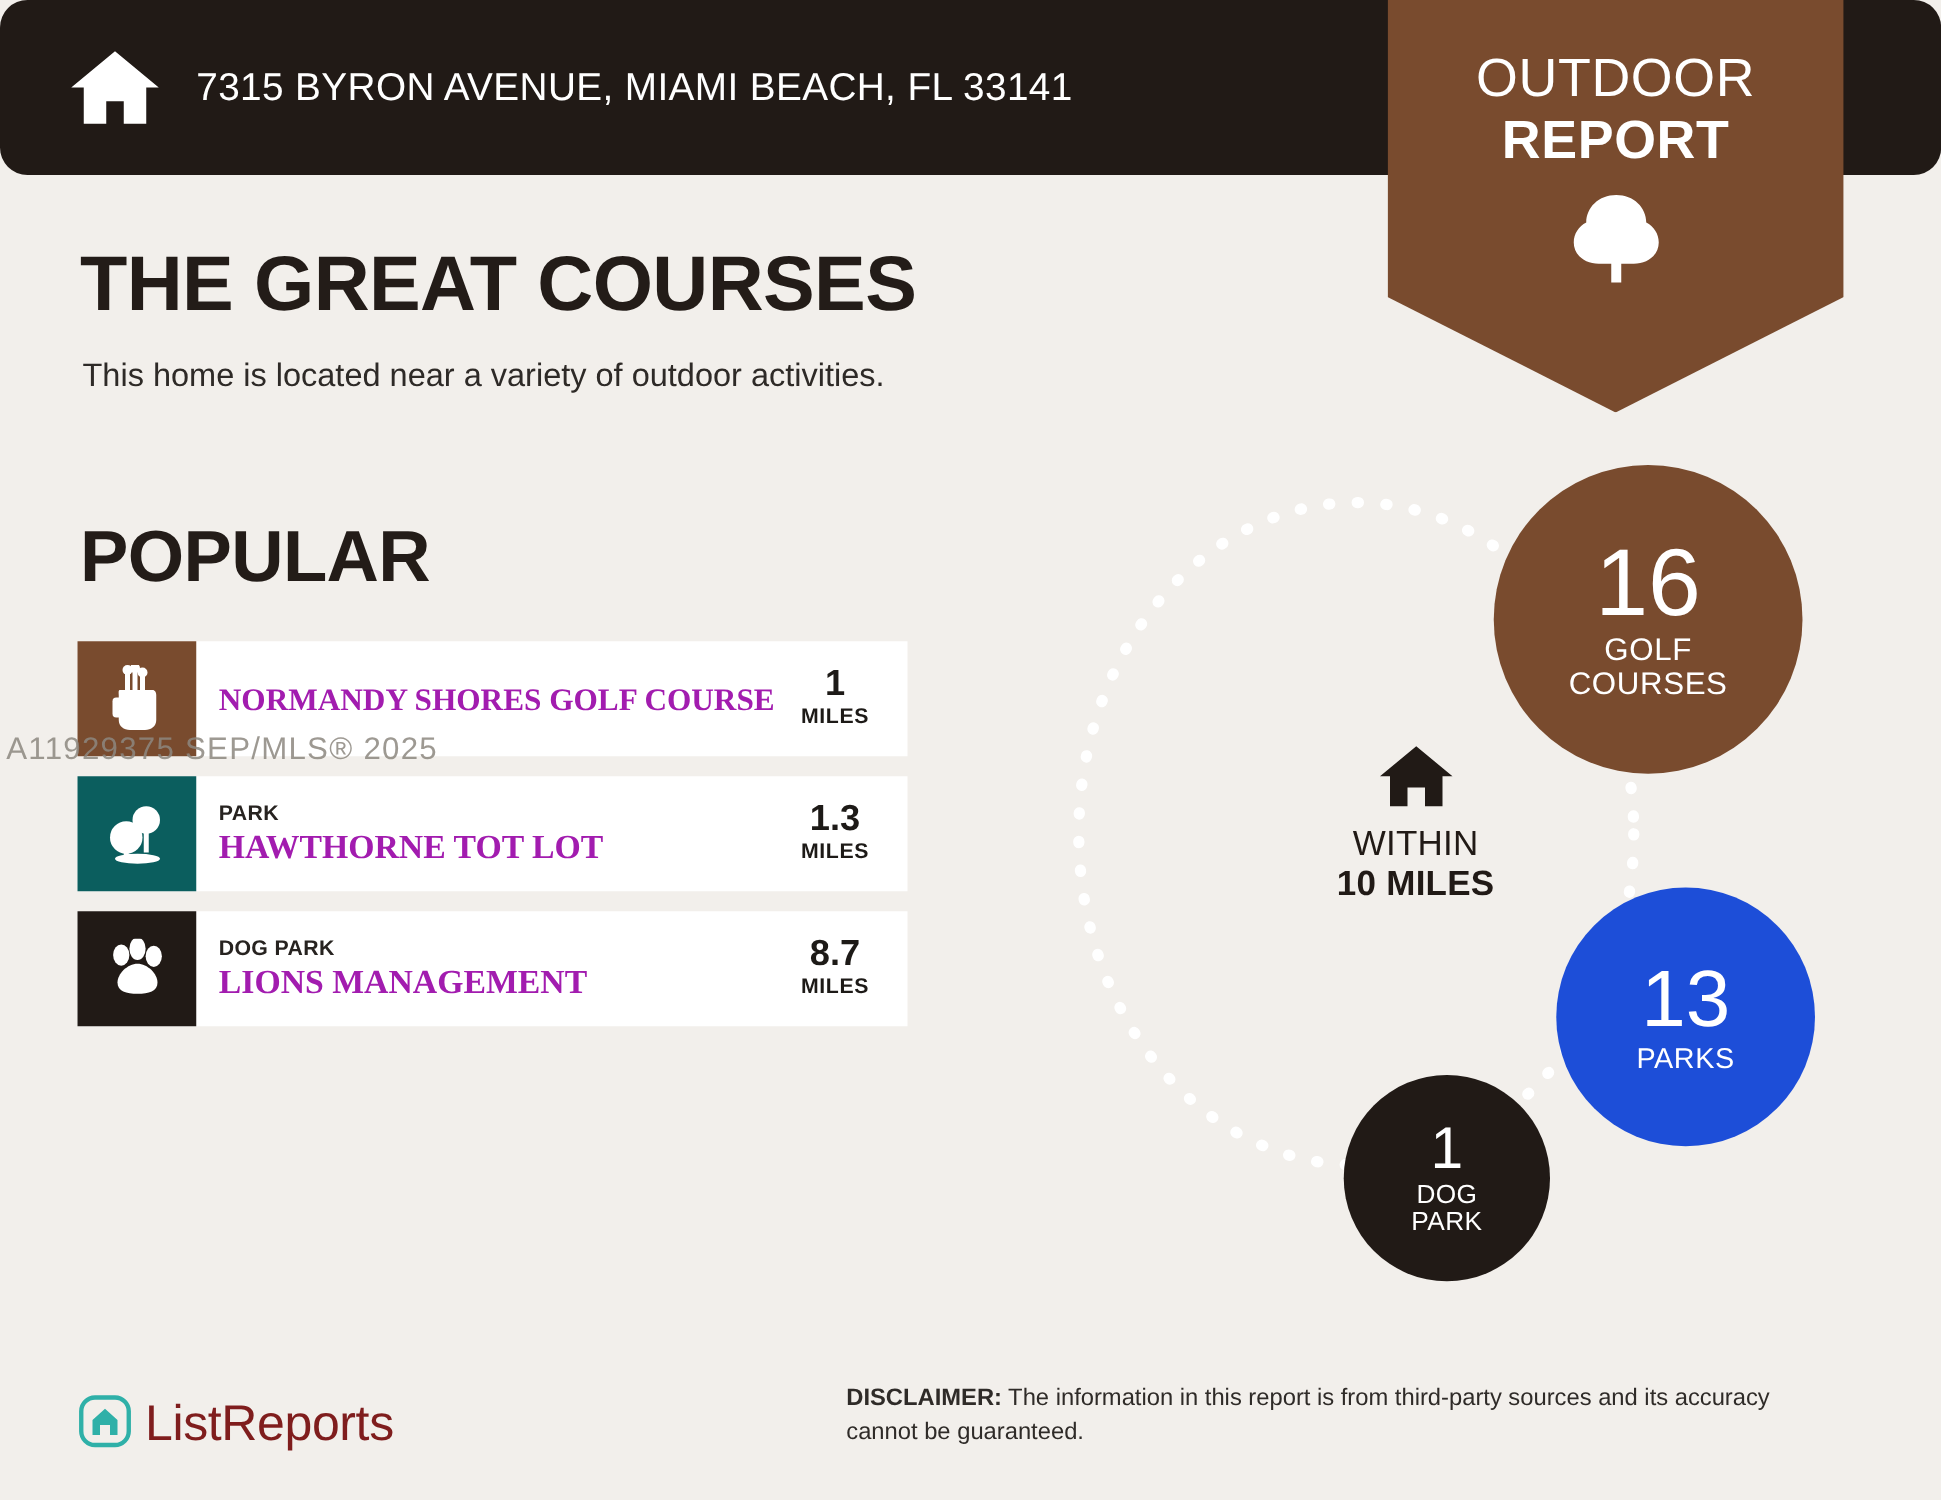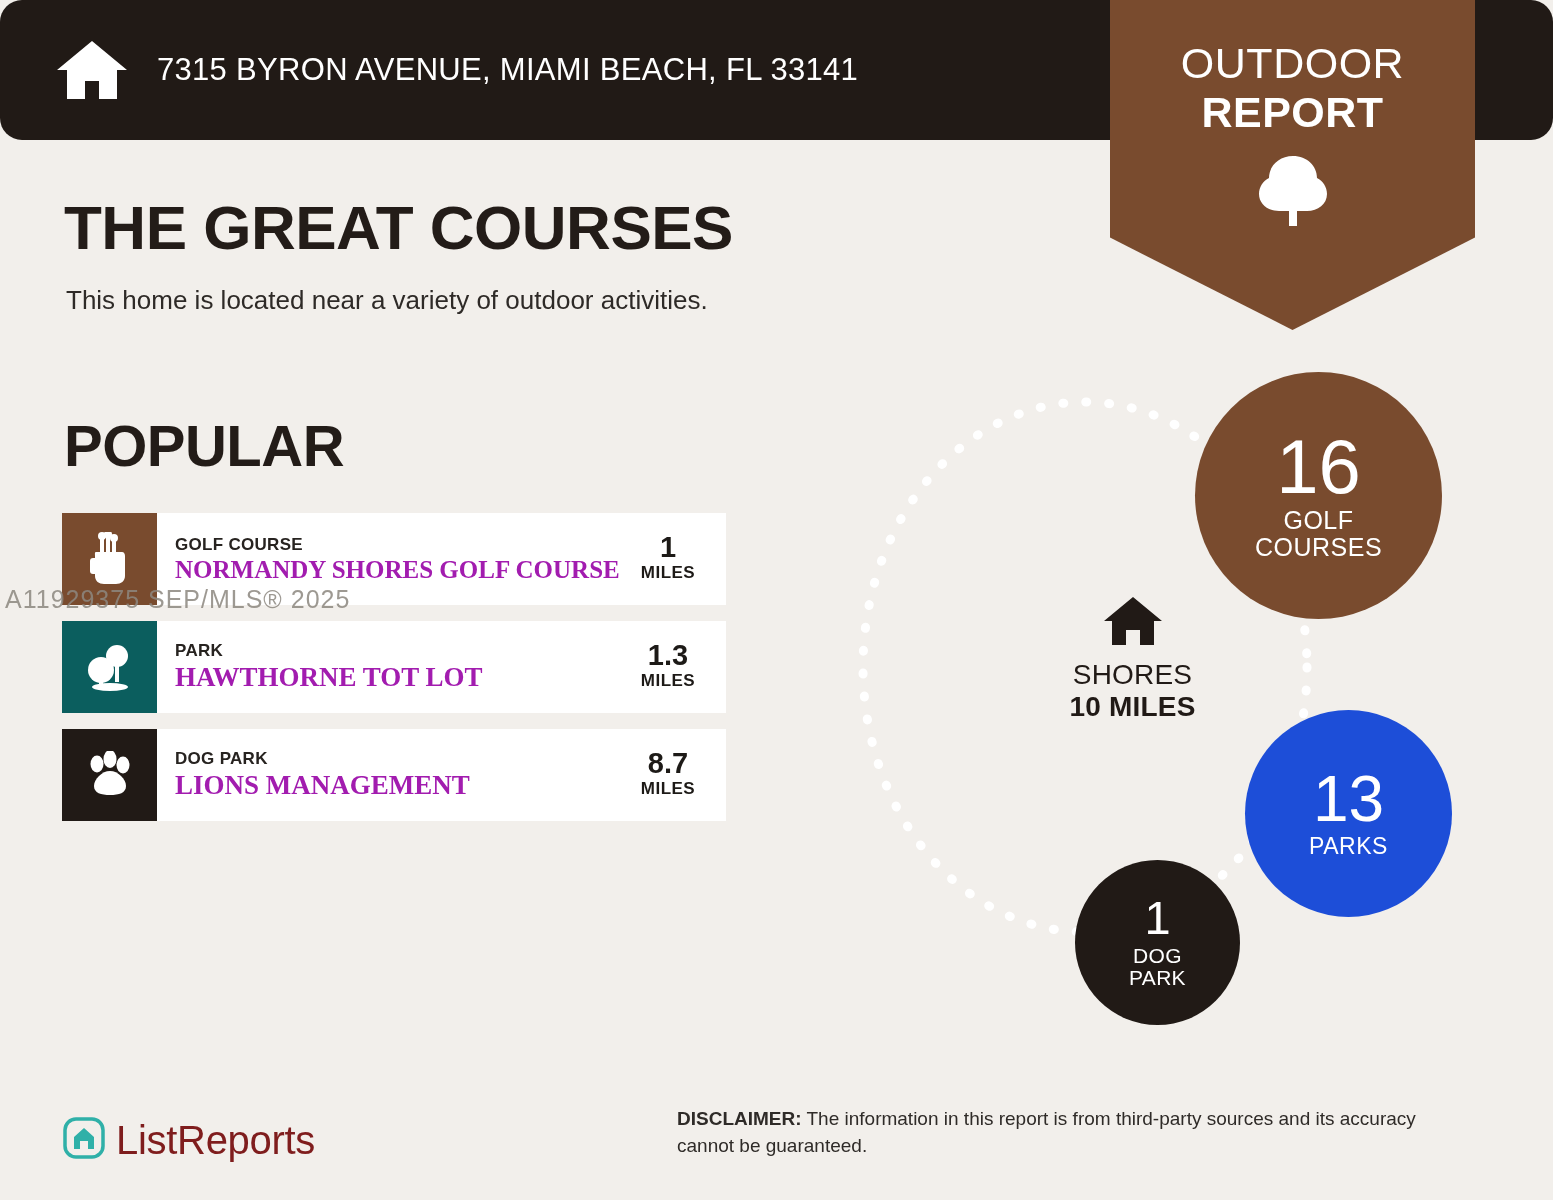--- a/index.html
+++ b/index.html
@@ -333,21 +333,20 @@
         <path d="M14 4 L14 20 M20 2 L20 20 M26 6 L26 20" stroke="#ffffff" stroke-width="4" stroke-linecap="round" fill="none"></path>
         <circle cx="14" cy="4" r="4" fill="#ffffff"></circle>
         <circle cx="20" cy="2.5" r="4" fill="#ffffff"></circle>
         <circle cx="26" cy="6" r="4" fill="#ffffff"></circle>
         <path d="M8 20 L34 20 C36 20 37 22 37 24 L37 44 C37 49 33 52 28 52 L16 52 C11 52 7 49 7 44 L7 24 C7 22 6.5 20 8 20 Z" fill="#ffffff"></path>
         <rect x="2" y="26" width="8" height="16" rx="3" fill="#ffffff"></rect>
       </svg>
     </div>
     <div class="poi-body">
       <div class="poi-text">
-        <div class="poi-cat">GOLF COURSE</div>
         <div class="poi-name" style="font-size:25px; white-space:normal; line-height:1.0;">NORMANDY SHORES GOLF COURSE</div>
       </div>
       <div class="poi-dist">
         <div class="poi-dist-num">1</div>
         <div class="poi-dist-unit">MILES</div>
       </div>
     </div>
   </div>
 
   <div class="poi-row">
@@ -402,21 +401,21 @@
   <svg class="dotted-circle" viewBox="0 0 470 555">
     <ellipse cx="235" cy="277" rx="222" ry="265" fill="none" stroke="#ffffff" stroke-width="9" stroke-linecap="round" stroke-dasharray="1 22"></ellipse>
   </svg>
 
   <div class="within">
     <div class="within-icon">
       <svg width="62" height="52" viewBox="0 0 62 52" xmlns="http://www.w3.org/2000/svg">
         <path d="M31 2 L60 26 L52 26 L52 50 L38 50 L38 35 L24 35 L24 50 L10 50 L10 26 L2 26 Z" fill="#211a16"></path>
       </svg>
     </div>
-    <div class="within-l1">SHORES</div>
+    <div class="within-l1">WITHIN</div>
     <div class="within-l2">10 MILES</div>
   </div>
 
   <div class="bubble bubble-golf">
     <div class="bubble-num">16</div>
     <div class="bubble-label">
       <div>GOLF</div>
       <div>COURSES</div>
     </div>
   </div>

